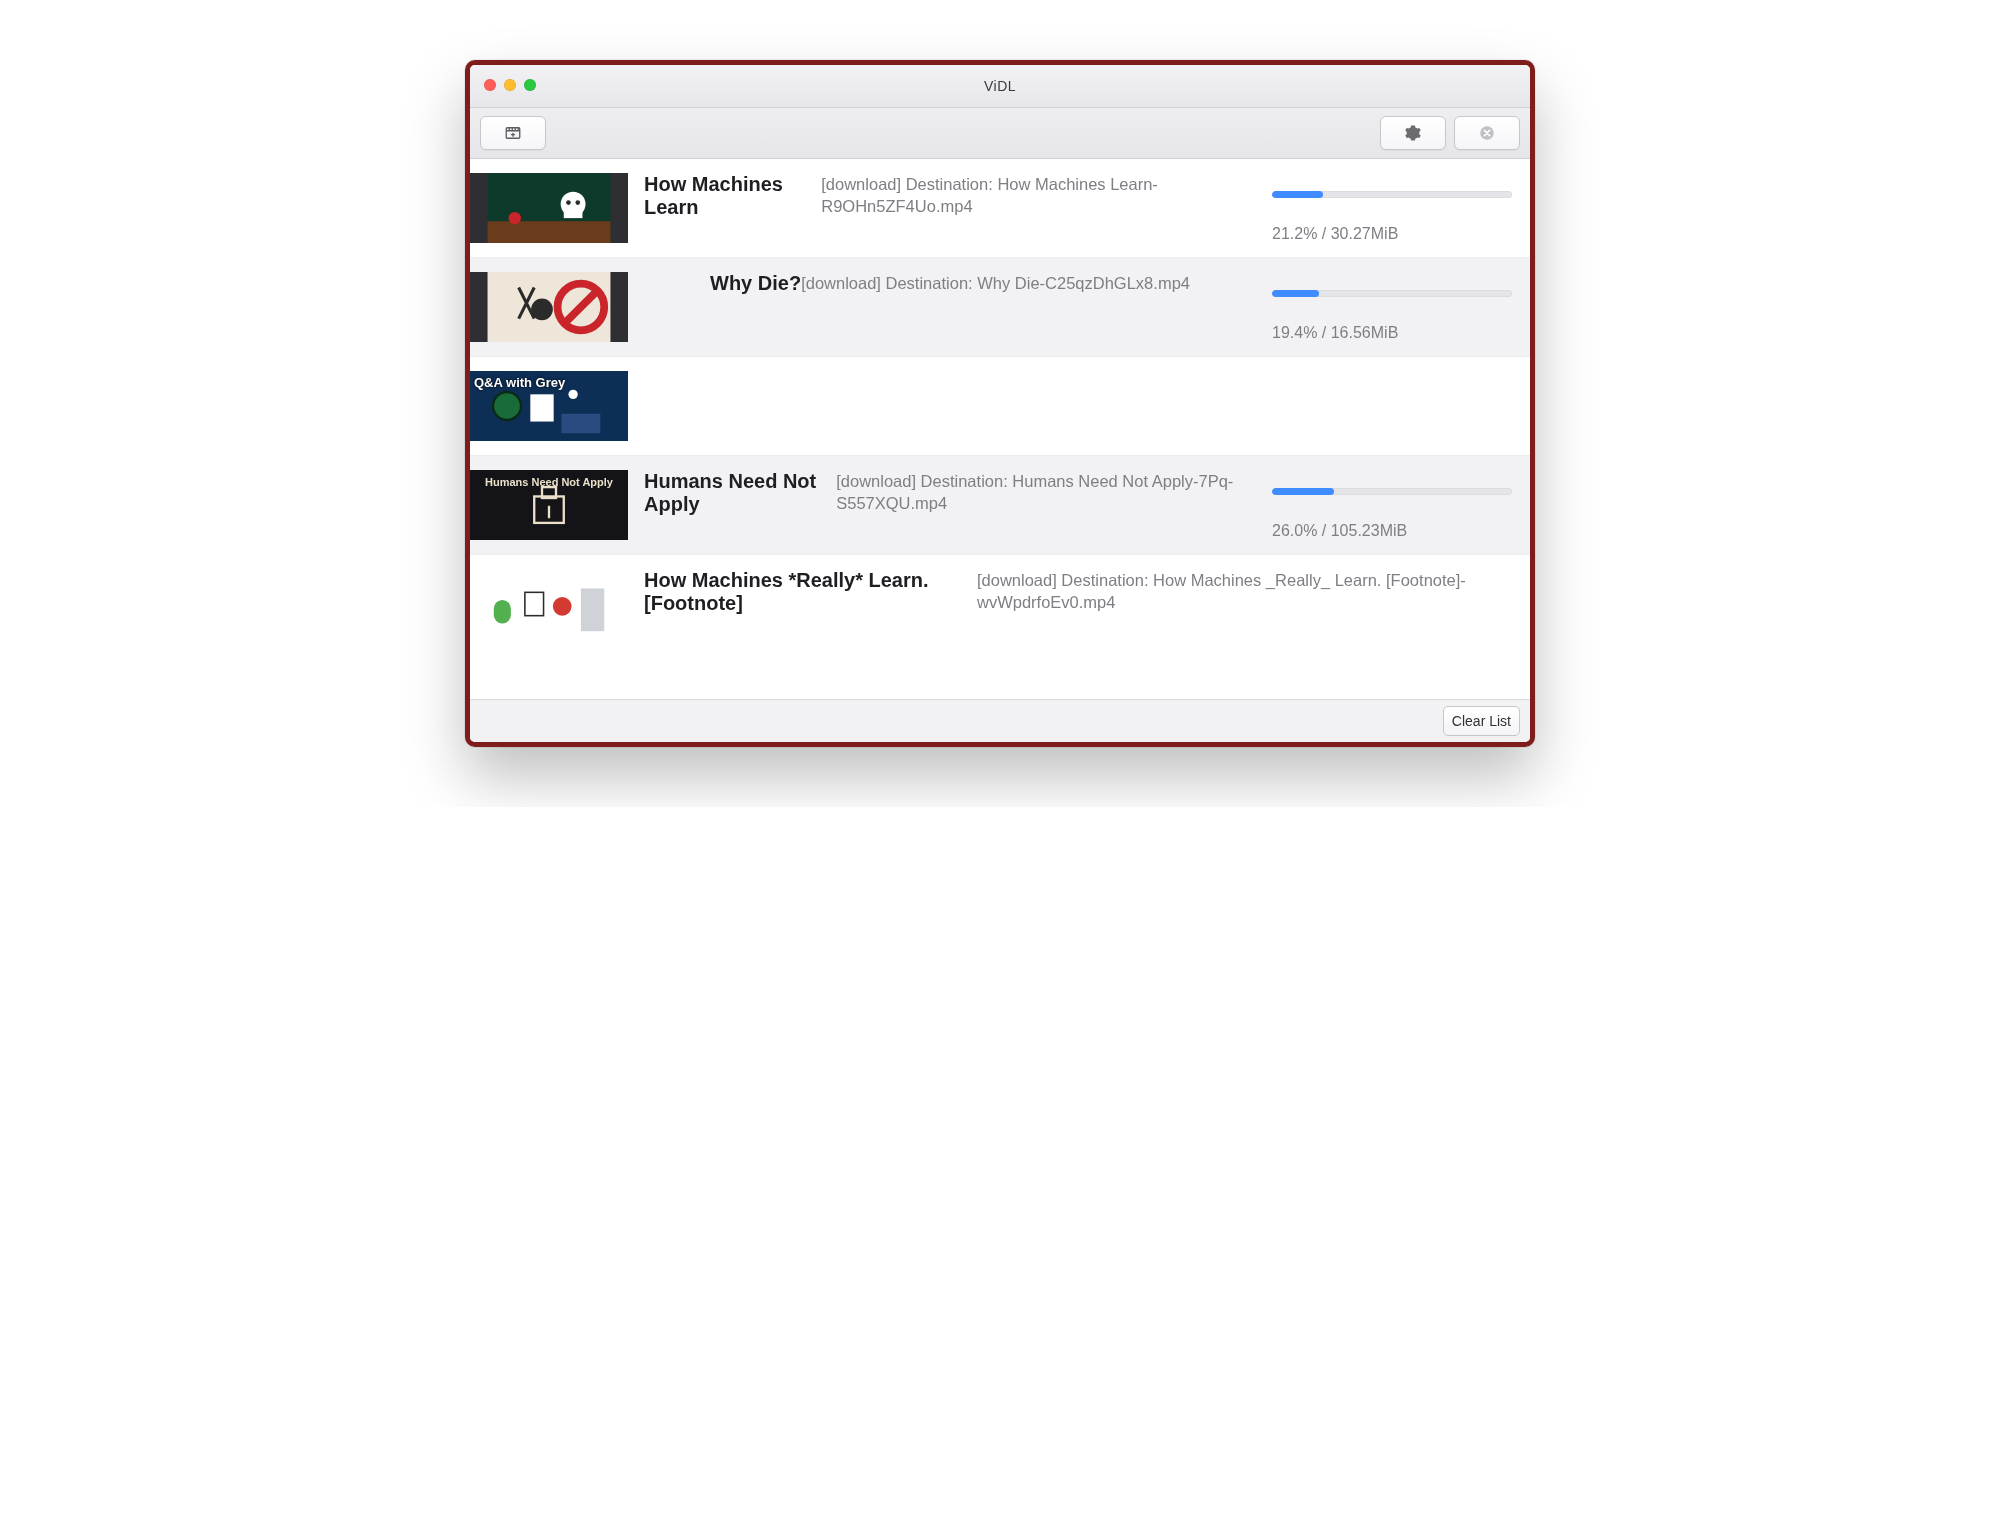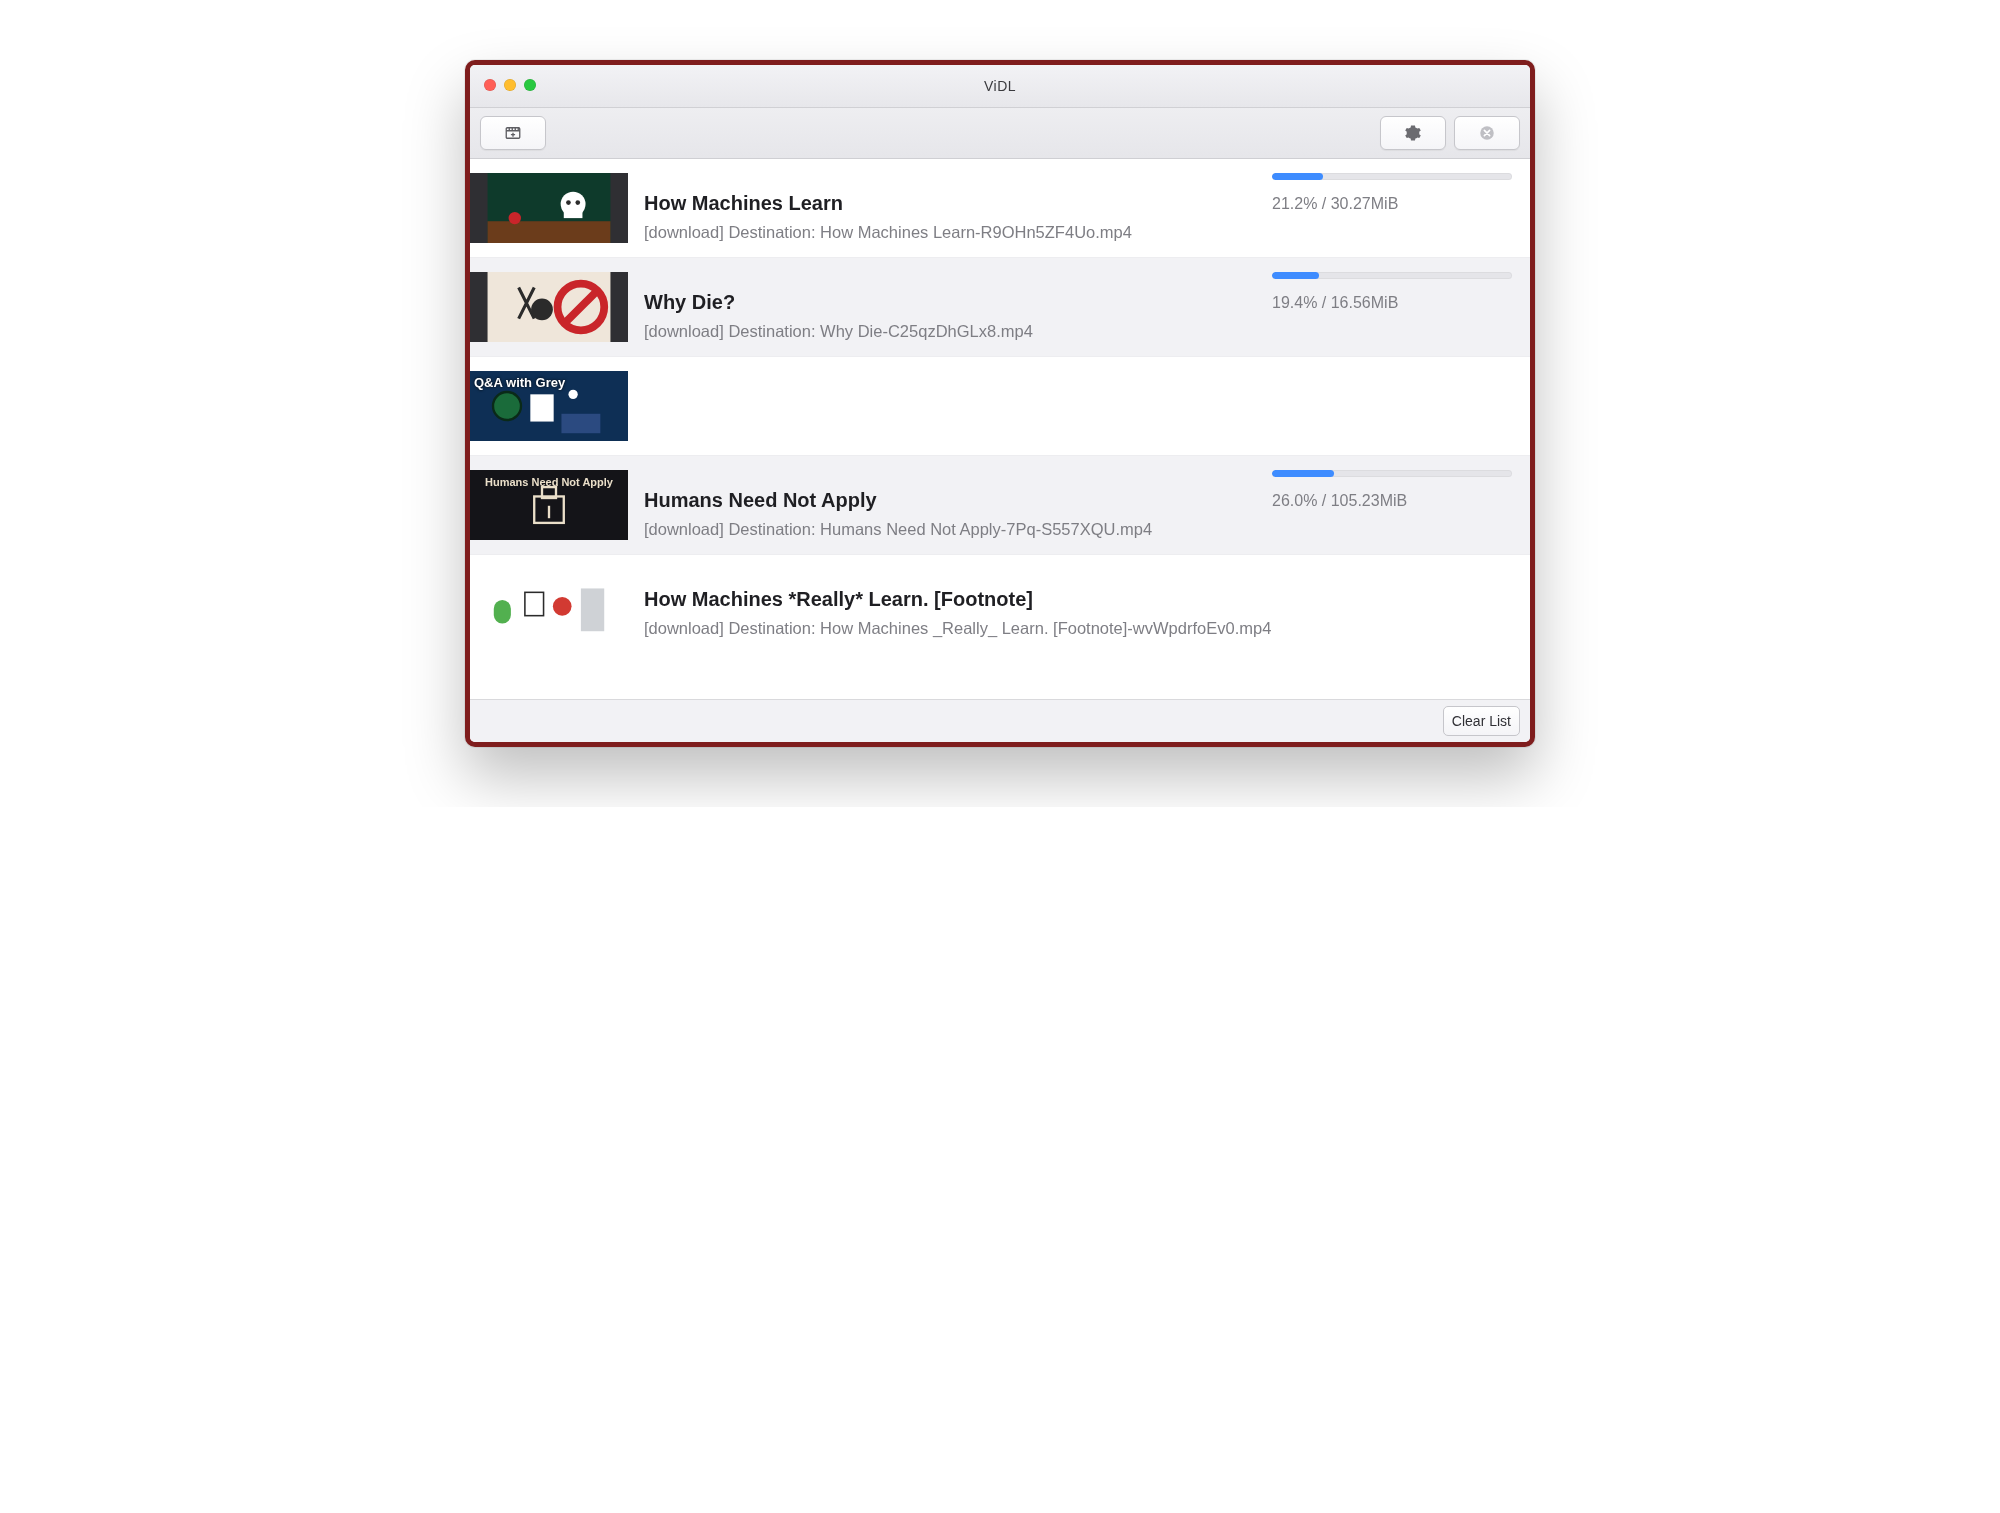--- a/index.html
+++ b/index.html
@@ -64,30 +64,30 @@
   .thumb {
     width:158px; height:70px; flex:0 0 158px;
     margin-left:0;
     background:#2f2f33;
     position:relative; overflow:hidden;
     display:flex; align-items:center; justify-content:center;
     color:#fff; font-size:11px; font-weight:600; text-align:center;
   }
 
   .info {
-    flex:1; display:flex; flex-direction:column; justify-content:flex-end;
+    flex:1; display:flex; flex-direction:row; justify-content:center;
     padding:0 16px;
     min-width:0;
   }
   .vtitle { font-size:20px; font-weight:600; color:#1f1f23; margin-bottom:6px; }
   .status { font-size:16.5px; color:#7e7e84; line-height:1.35; word-break:break-word; }
 
   .progress-col {
     flex:0 0 240px; padding:0 18px 0 0;
-    display:flex; flex-direction:column; justify-content:flex-start; gap:15px;
+    display:flex; flex-direction:column; justify-content:flex-end; gap:27px;
   }
   .bar { height:7px; width:100%; background:#e5e5e9; border-radius:4px; overflow:hidden; box-shadow:inset 0 0 0 1px rgba(0,0,0,.04);}
   .bar > i { display:block; height:100%; background:#3e8cff; border-radius:4px; }
   .pct { font-size:16px; color:#7e7e84; }
 
   .footer {
     height:42px; display:flex; align-items:center; justify-content:flex-end;
     padding:0 10px; background:#f2f2f5;
   }
   .footer .btn {

